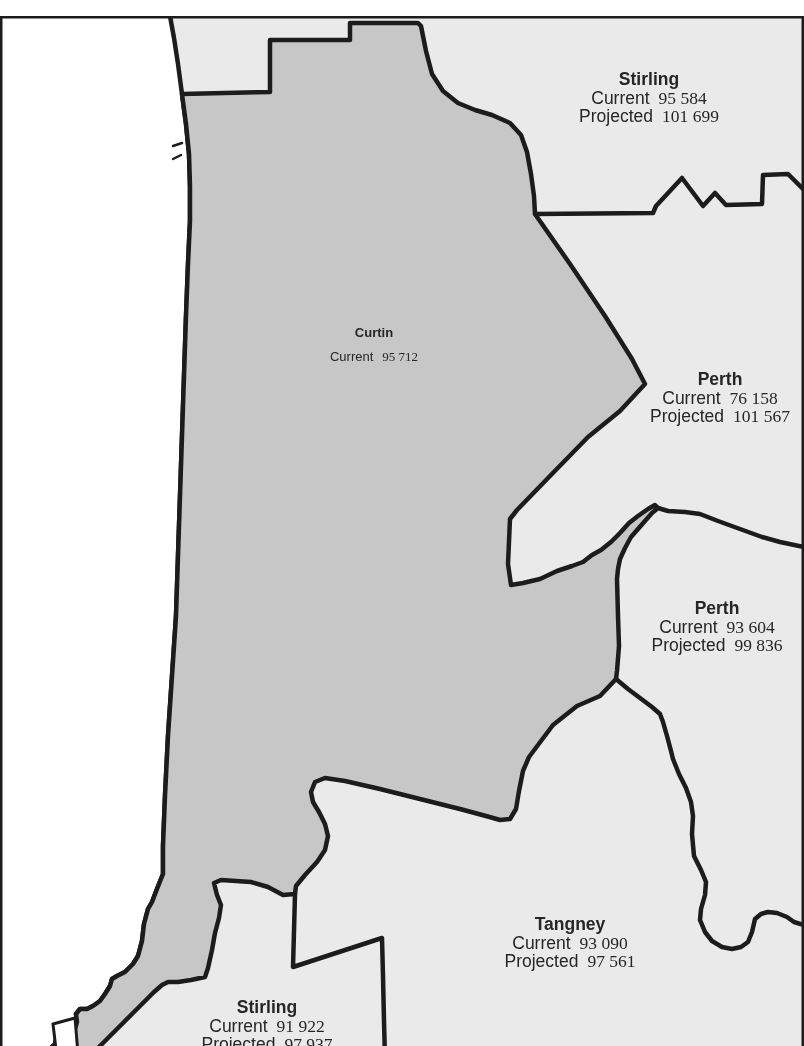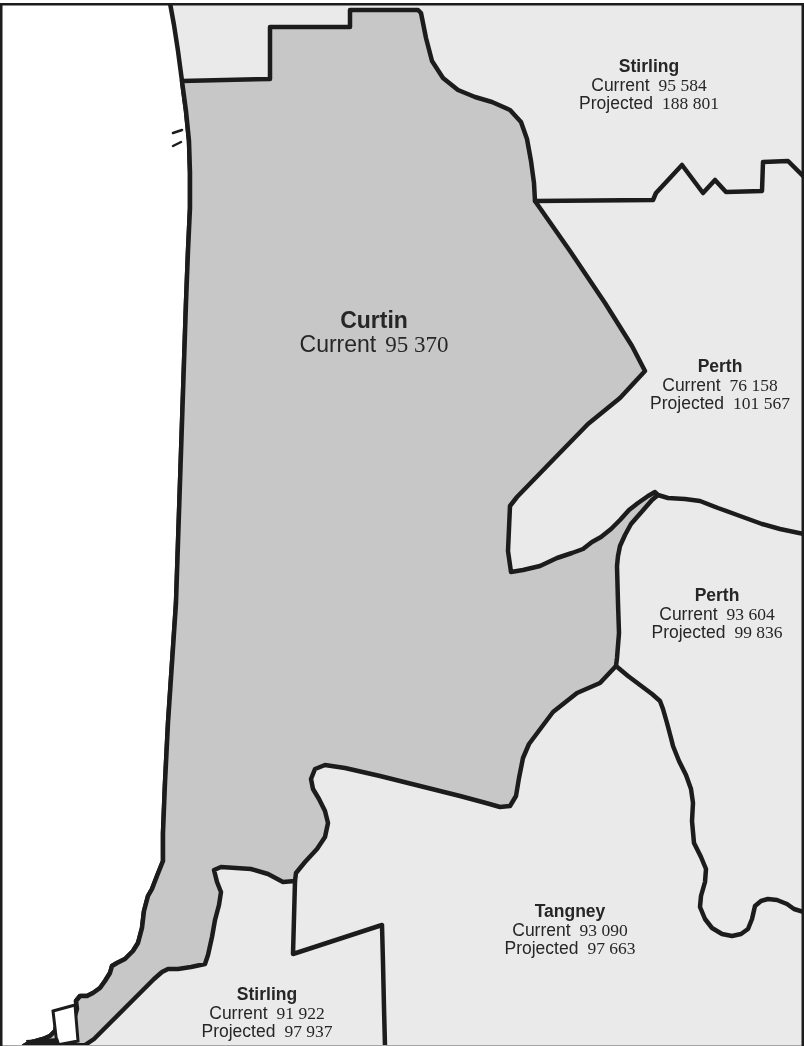--- a/index.html
+++ b/index.html
@@ -1,41 +1,41 @@
 <!DOCTYPE html>
 <html style="--c-ocean: #ffffff; --c-region: #eaeaea; --c-highlight: #c7c7c7; --c-border: #1c1c1c; --c-text: #262626; --c-bottom_strip: #a6a6a6;"><head>
 <meta charset="utf-8">
 <style>
   html,body{margin:0;padding:0;}
   body{
     width:804px;height:1046px;position:relative;overflow:hidden;
     background:var(--c-ocean,#fff);
     font-family:"Liberation Sans","DejaVu Sans",sans-serif;
   }
-  #map-stage{position:absolute;left:0;top:3px;width:804px;height:990px;}
+  #map-stage{position:absolute;left:0;top:16px;width:804px;height:990px;}
   svg{display:block;}
   .land{fill:var(--c-region,#eaeaea);stroke:none;}
   .coast{fill:none;stroke:var(--c-border,#1c1c1c);stroke-width:4.5;stroke-linejoin:round;stroke-linecap:round;}
   .highlight{fill:var(--c-highlight,#c7c7c7);stroke:var(--c-border,#1c1c1c);stroke-width:4.5;stroke-linejoin:round;}
   .boundary{fill:none;stroke:var(--c-border,#1c1c1c);stroke-width:4.5;stroke-linejoin:round;stroke-linecap:round;}
   .harbor-water{fill:var(--c-ocean,#fff);stroke:var(--c-border,#1c1c1c);stroke-width:3;}
   .harbor-mark{fill:var(--c-border,#1c1c1c);stroke:none;}
   .tick{fill:none;stroke:var(--c-border,#1c1c1c);stroke-width:2.5;stroke-linecap:round;}
   .strip{fill:var(--c-bottom_strip,#a6a6a6);}
   .frame{fill:var(--c-border,#1c1c1c);}
 
   .label{
     position:absolute;transform:translateX(-50%);
     text-align:center;color:var(--c-text,#262626);
     font-size:17.5px;line-height:18.5px;white-space:nowrap;
   }
   .label .name{font-weight:bold;}
   .label .v{margin-left:9px;font-family:Liberation Serif, serif;}
   #lbl-stirling{left:649px;top:54px;}
-  #lbl-curtin{left:374px;top:305px;font-size:23px;line-height:24px;}
+  #lbl-curtin{left:374px;top:305px;font-size:13px;line-height:24px;}
   #lbl-perth{left:720px;top:354px;}
   #lbl-swan{left:717px;top:583px;}
   #lbl-tangney{left:570px;top:899px;}
   #lbl-fremantle{left:267px;top:982px;}
 </style>
 </head>
 <body>
 
 <div id="map-stage">
   <svg width="804" height="1046" viewBox="0 0 804 1046">
@@ -69,44 +69,44 @@
     <rect class="strip" x="0" y="1042" width="804" height="4"></rect>
 
     <rect class="frame" x="0" y="0" width="804" height="2.5"></rect>
     <rect class="frame" x="0" y="0" width="2.5" height="1046"></rect>
     <rect class="frame" x="801.5" y="0" width="2.5" height="1046"></rect>
   </svg>
 
   <div class="label" id="lbl-stirling">
     <div class="name">Stirling</div>
     <div class="line"><span>Current</span><span class="v">95 584</span></div>
-    <div class="line"><span>Projected</span><span class="v">188 801</span></div>
+    <div class="line"><span>Projected</span><span class="v">101 699</span></div>
   </div>
 
   <div class="label" id="lbl-curtin">
     <div class="name">Curtin</div>
-    <div class="line"><span>Current</span><span class="v">95 370</span></div>
+    <div class="line"><span>Current</span><span class="v">95 712</span></div>
   </div>
 
   <div class="label" id="lbl-perth">
     <div class="name">Perth</div>
     <div class="line"><span>Current</span><span class="v">76 158</span></div>
     <div class="line"><span>Projected</span><span class="v">101 567</span></div>
   </div>
 
   <div class="label" id="lbl-swan">
     <div class="name">Perth</div>
     <div class="line"><span>Current</span><span class="v">93 604</span></div>
     <div class="line"><span>Projected</span><span class="v">99 836</span></div>
   </div>
 
   <div class="label" id="lbl-tangney">
     <div class="name">Tangney</div>
     <div class="line"><span>Current</span><span class="v">93 090</span></div>
-    <div class="line"><span>Projected</span><span class="v">97 663</span></div>
+    <div class="line"><span>Projected</span><span class="v">97 561</span></div>
   </div>
 
   <div class="label" id="lbl-fremantle">
     <div class="name">Stirling</div>
     <div class="line"><span>Current</span><span class="v">91 922</span></div>
     <div class="line"><span>Projected</span><span class="v">97 937</span></div>
   </div>
 </div>
 
 </body></html>

